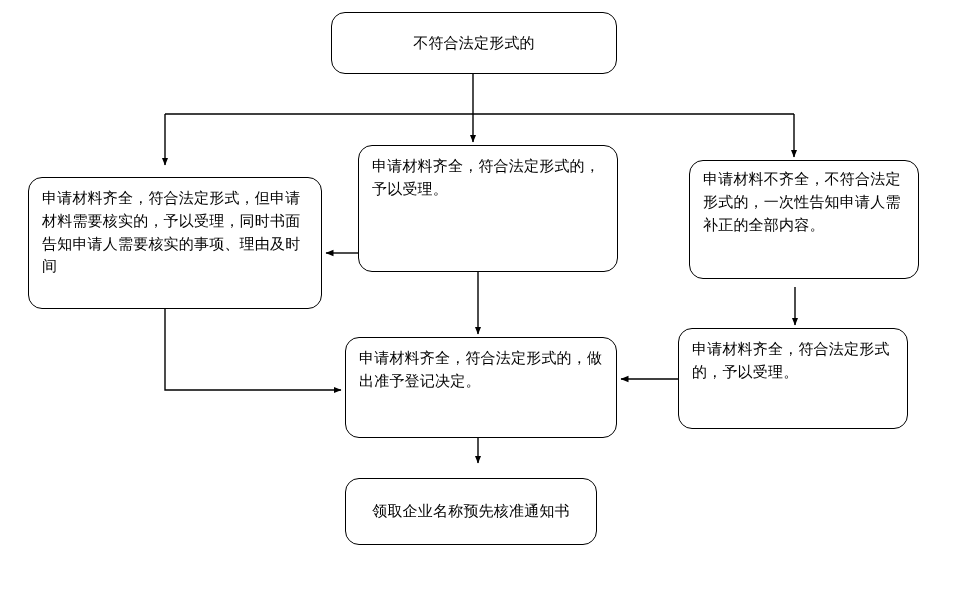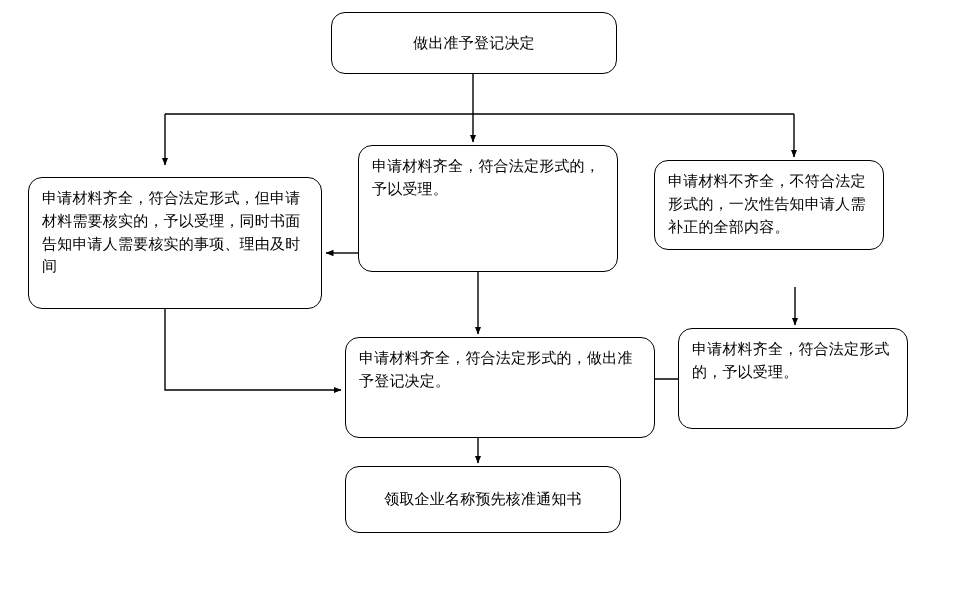--- a/index.html
+++ b/index.html
@@ -88,40 +88,40 @@
 
       <path d="M795,287 L795,325" marker-end="url(#arrowhead)"></path>
 
       <path d="M678,379 L621,379" marker-end="url(#arrowhead)"></path>
 
       <path d="M478,438 L478,463" marker-end="url(#arrowhead)"></path>
     </g>
   </svg>
 
   <div class="node-box centered" id="node-submit" style="left: 331px; top: 12px; width: 286px; height: 62px;">
-    <span class="node-text">做出准予登记决定</span>
+    <span class="node-text">不符合法定形式的</span>
   </div>
 
   <div class="node-box" id="node-accept-with-verify" style="left: 28px; top: 177px; width: 294px; height: 132px;">
     <span class="node-text">申请材料齐全，符合法定形式，但申请材料需要核实的，予以受理，同时书面告知申请人需要核实的事项、理由及时间</span>
   </div>
 
   <div class="node-box" id="node-accept" style="left: 358px; top: 145px; width: 260px; height: 127px;">
     <span class="node-text">申请材料齐全，符合法定形式的，予以受理。</span>
   </div>
 
-  <div class="node-box" id="node-incomplete-notice" style="left: 654px; top: 160px; width: 230px; height: 90px;">
+  <div class="node-box" id="node-incomplete-notice" style="left: 689px; top: 160px; width: 230px; height: 119px; font-family: Liberation Mono, monospace;">
     <span class="node-text">申请材料不齐全，不符合法定形式的，一次性告知申请人需补正的全部内容。</span>
   </div>
 
-  <div class="node-box" id="node-approve-registration" style="left: 345px; top: 337px; width: 310px; height: 101px;">
+  <div class="node-box" id="node-approve-registration" style="left: 345px; top: 337px; width: 272px; height: 101px;">
     <span class="node-text">申请材料齐全，符合法定形式的，做出准予登记决定。</span>
   </div>
 
   <div class="node-box" id="node-accept-after-fix" style="left: 678px; top: 328px; width: 230px; height: 101px;">
     <span class="node-text">申请材料齐全，符合法定形式的，予以受理。</span>
   </div>
 
-  <div class="node-box centered" id="node-collect-notice" style="left: 345px; top: 466px; width: 276px; height: 67px;">
+  <div class="node-box centered" id="node-collect-notice" style="left: 345px; top: 478px; width: 252px; height: 67px;">
     <span class="node-text">领取企业名称预先核准通知书</span>
   </div>
 
 </div>
 
 </body></html>

